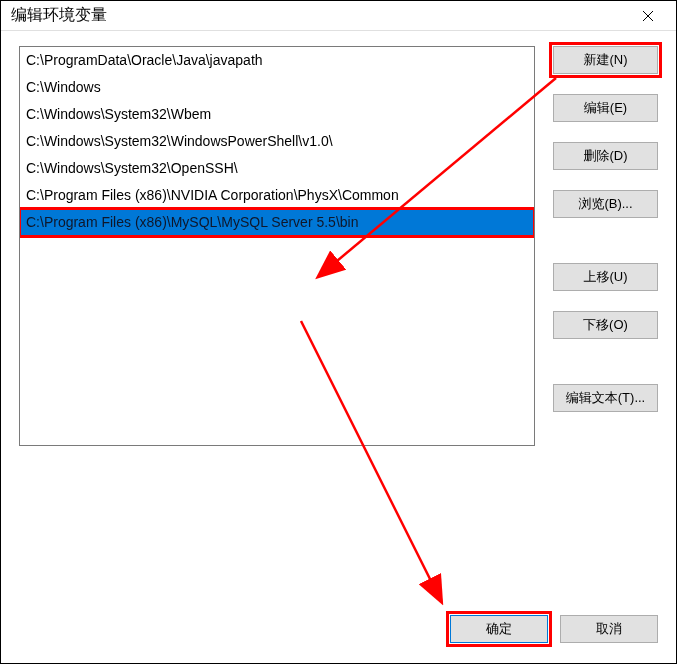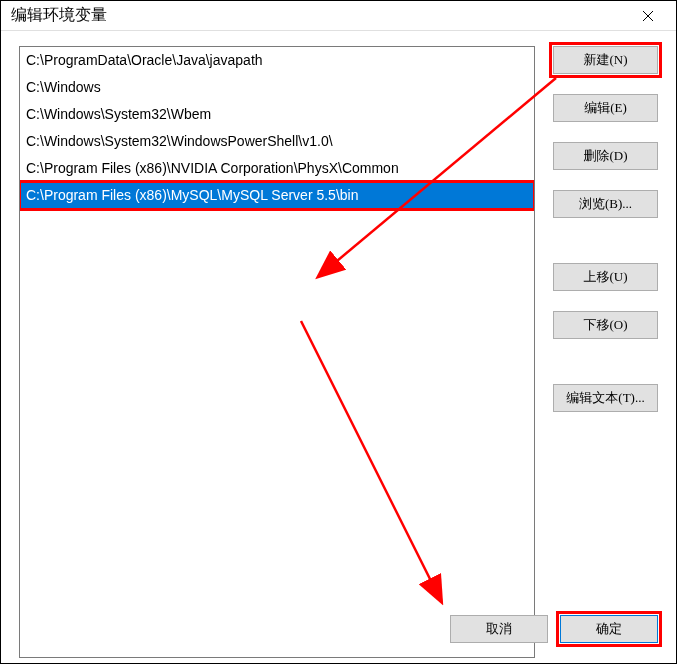--- a/index.html
+++ b/index.html
@@ -35,50 +35,50 @@
       padding: 15px 18px 18px 18px;
       display: flex;
       gap: 18px;
       height: 634px;
     }
     .listbox {
       flex: 1;
       border: 1px solid #7a7a7a;
       background: #fff;
       overflow: hidden;
-      height: 612px;
+      height: 400px;
     }
     .list-item {
       padding: 4px 6px;
       font-size: 14px;
       line-height: 19px;
       white-space: nowrap;
       overflow: hidden;
       cursor: pointer;
     }
     .list-item.selected {
       background: #0078d7;
-      color: #ffffff;
+      color: #0f172a;
     }
     .side-buttons {
       display: flex;
       flex-direction: column;
       gap: 0;
       width: 105px;
     }
     .btn {
       height: 28px;
       border: 1px solid #adadad;
       background: #e1e1e1;
       font-size: 13px;
       cursor: pointer;
       display: flex;
       align-items: center;
       justify-content: center;
-      font-family: Liberation Serif, serif;
+      font-family: Liberation Sans, sans-serif;
     }
     .side-buttons .btn { margin-bottom: 20px; }
     .side-buttons .gap-large { margin-top: 25px; }
     .bottom-buttons {
       position: absolute;
       right: 18px;
       bottom: 22px;
       display: flex;
       gap: 12px;
     }
@@ -114,37 +114,38 @@
   </div>
 </div>
 
 <div class="content">
 
   <div class="listbox" id="listbox">
       <div class="list-item">C:\ProgramData\Oracle\Java\javapath</div>
       <div class="list-item">C:\Windows</div>
       <div class="list-item">C:\Windows\System32\Wbem</div>
       <div class="list-item">C:\Windows\System32\WindowsPowerShell\v1.0\</div>
+      <div class="list-item">C:\Windows\System32\OpenSSH\</div>
       <div class="list-item">C:\Program Files (x86)\NVIDIA Corporation\PhysX\Common</div>
       <div class="list-item selected highlight-red-inner">C:\Program Files (x86)\MySQL\MySQL Server 5.5\bin</div>
     </div>
 
   <div class="side-buttons">
     <button class="btn highlight-red">新建(N)</button>
     <button class="btn">编辑(E)</button>
     <button class="btn">删除(D)</button>
     <button class="btn">浏览(B)...</button>
     <button class="btn gap-large">上移(U)</button>
     <button class="btn">下移(O)</button>
     <button class="btn gap-large">编辑文本(T)...</button>
   </div>
 
   <div class="bottom-buttons">
+    <button class="btn default highlight-red">确定</button>
     <button class="btn">取消</button>
-    <button class="btn default highlight-red">确定</button>
   </div>
 
   <svg class="arrow" style="left:300px; top:35px; width:280px; height:230px;">
     <defs>
       <marker id="ah1" markerWidth="12" markerHeight="10" refX="10" refY="5" orient="auto">
         <polygon points="0,0 12,5 0,10" fill="#ff0000"></polygon>
       </marker>
     </defs>
     <line x1="255" y1="12" x2="18" y2="210" stroke="#ff0000" stroke-width="2.5" marker-end="url(#ah1)"></line>
   </svg>

